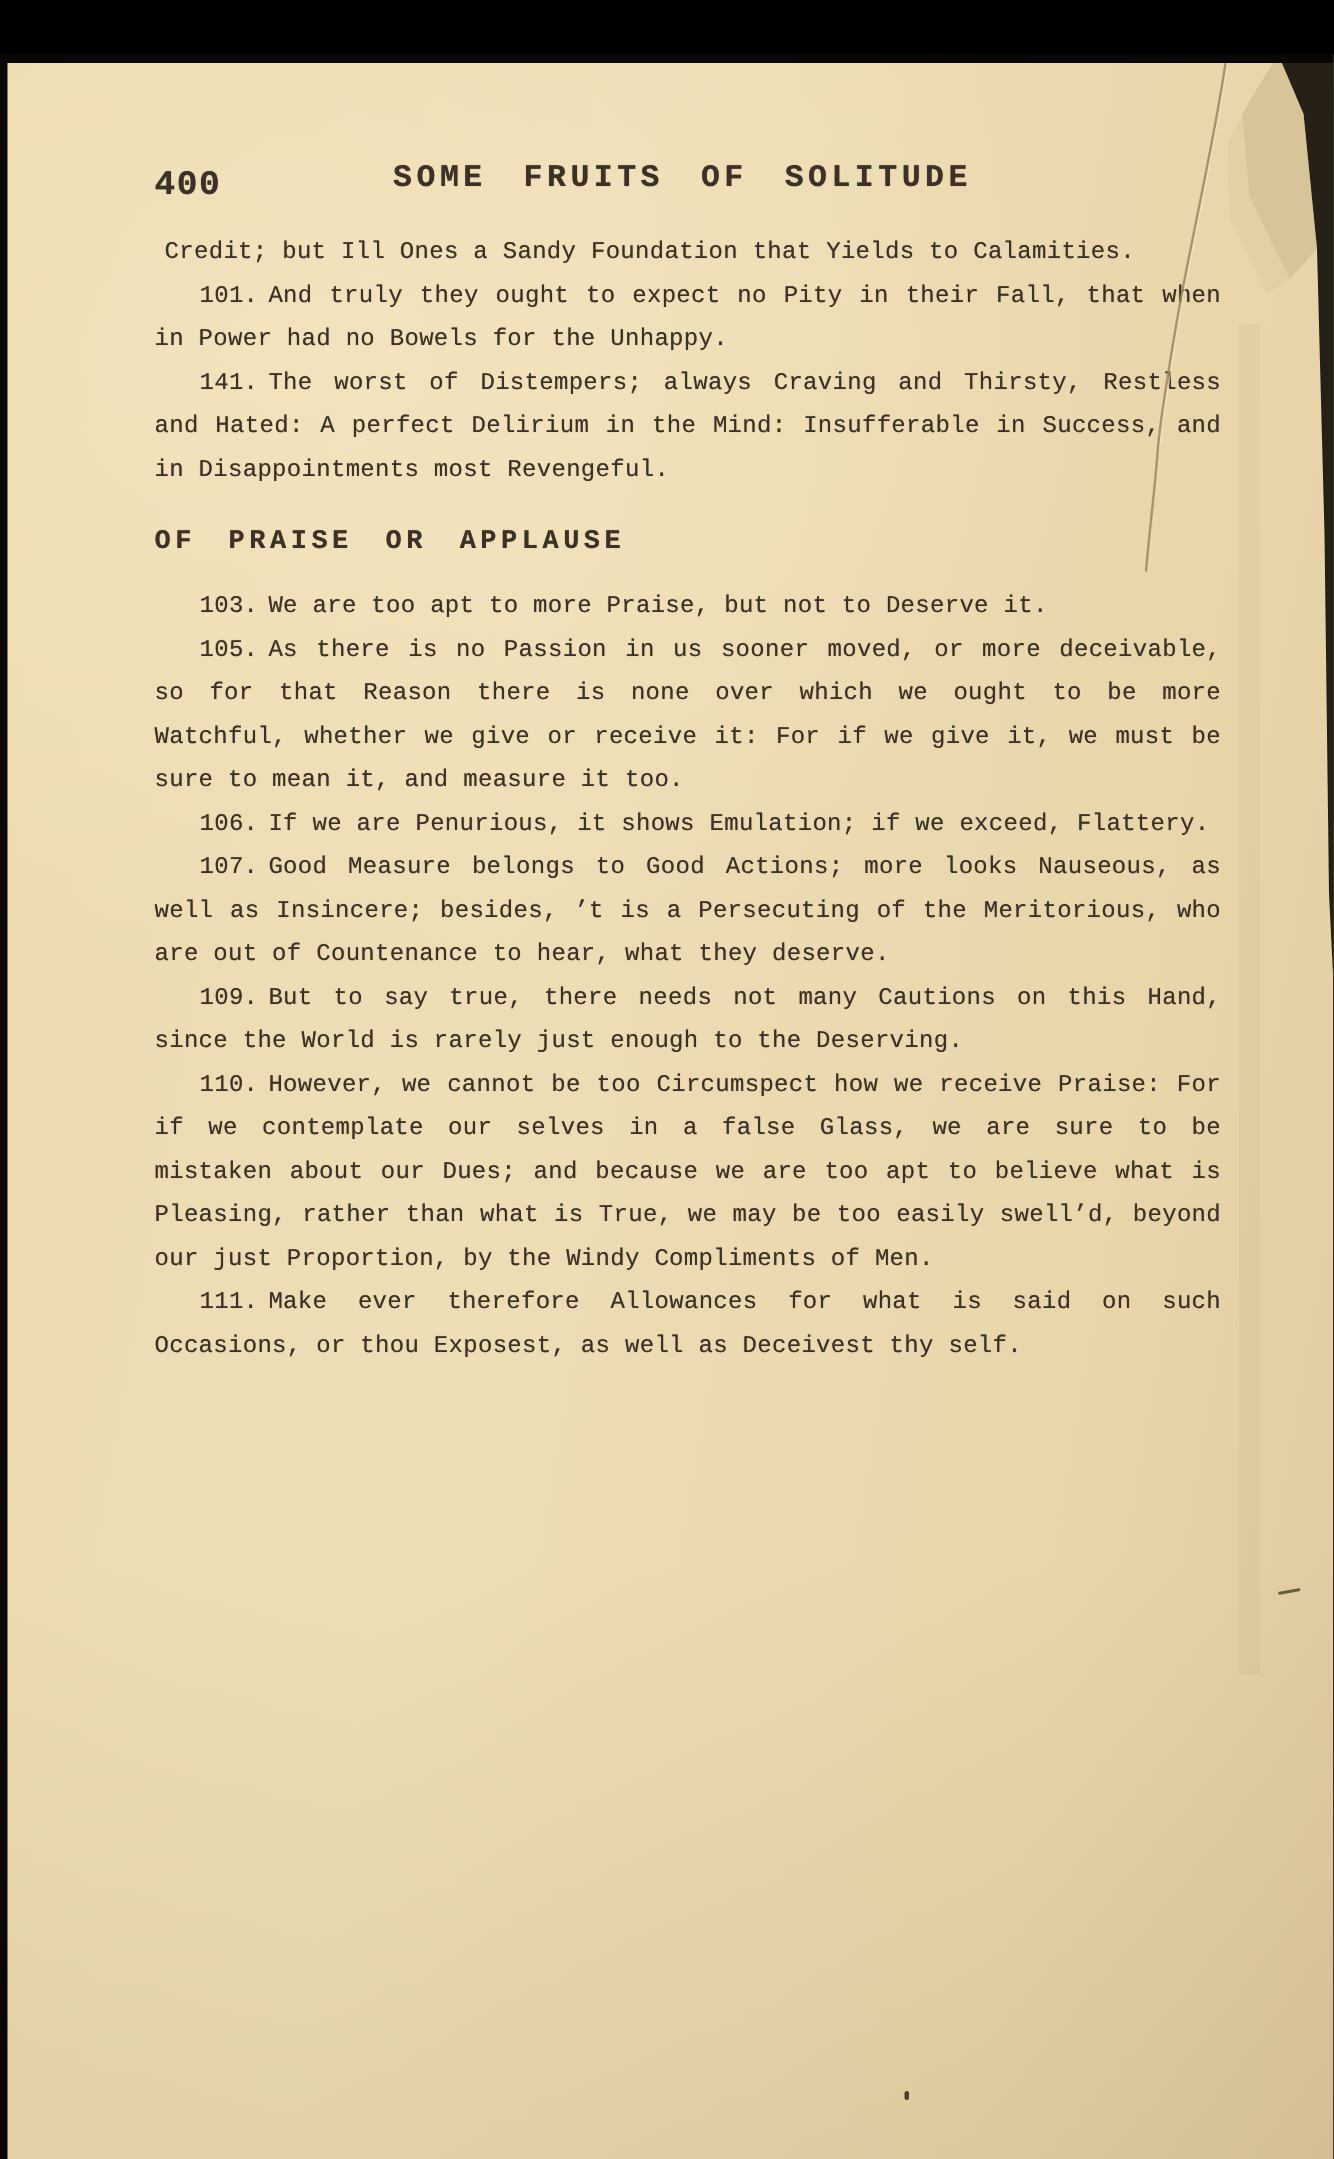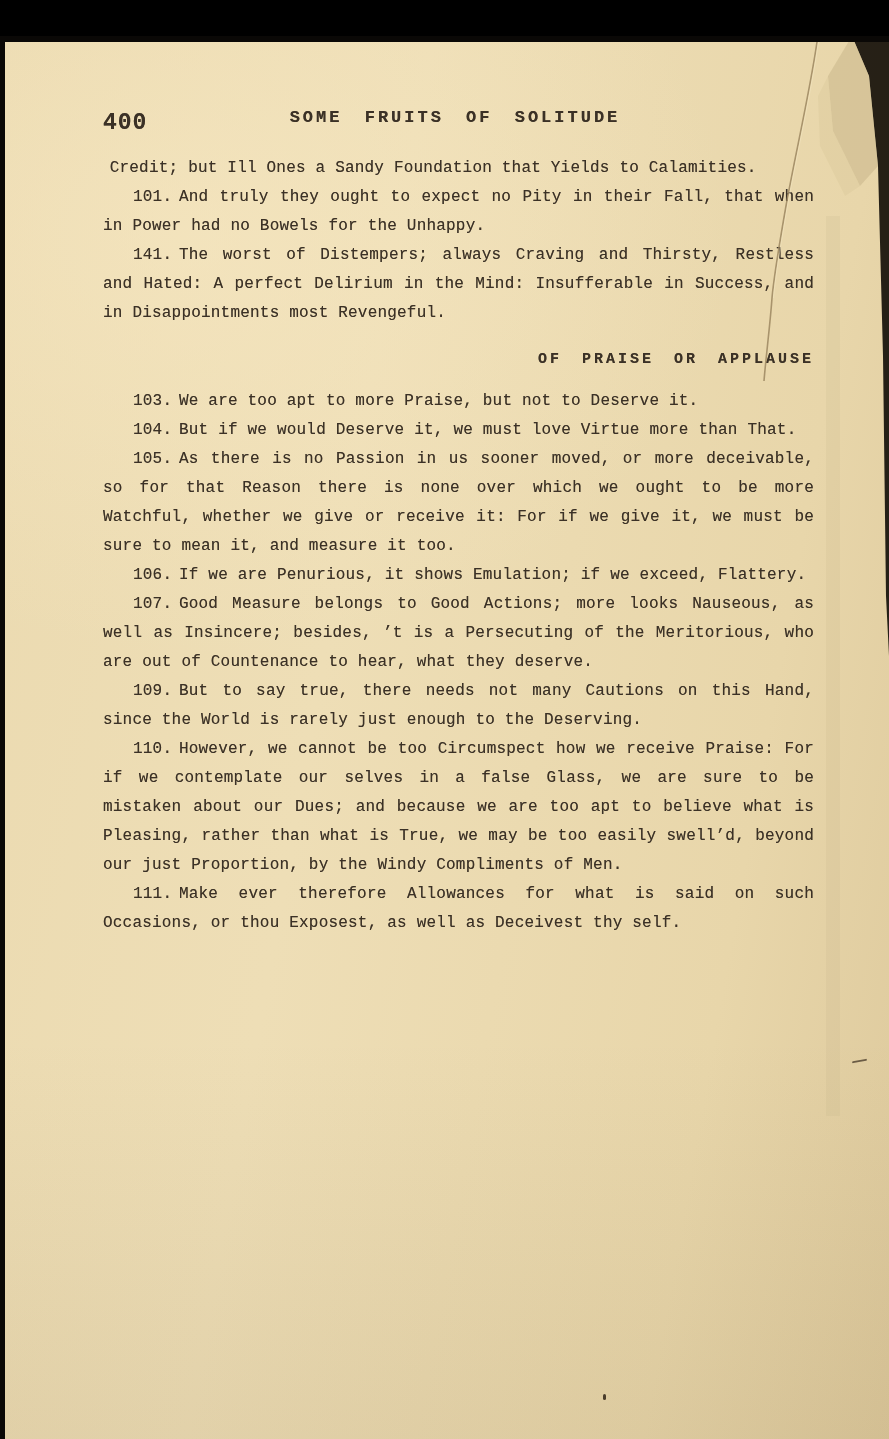--- a/index.html
+++ b/index.html
@@ -52,21 +52,21 @@
     position: absolute; top: 72px; left: 103px; right: 82px; height: 30px;
     z-index: 2;
   }
   .page-number {
     position: absolute; left: 0; top: 2px;
     font-size: 23px; font-weight: 700; letter-spacing: 1px;
     text-shadow: 0 0 0.6px rgba(59,49,38,0.7);
   }
   .running-title {
     margin: 0; text-align: center;
-    font-size: 17px; font-weight: 700;
+    font-size: 21px; font-weight: 700;
     letter-spacing: 3px; word-spacing: 9px;
     text-shadow: 0 0 0.6px rgba(59,49,38,0.7);
   }
 
   
   .text-block {
     position: absolute; top: 118px; left: 103px; width: 711px; z-index: 2;
   }
   .text-block p {
     margin: 0;
@@ -75,22 +75,22 @@
     text-align: justify;
     letter-spacing: 0.2px;
     text-indent: 30px;
     text-shadow: 0 0 0.5px rgba(59,49,38,0.55);
   }
   .text-block p.no-indent { text-indent: 0; }
   .para-num { margin-right: 0.42em; }
 
   .section-heading {
     margin: 23px 0 19px 0;
-    text-align: right;
-    font-size: 15px; font-weight: 700;
+    text-align: left;
+    font-size: 18px; font-weight: 700;
     letter-spacing: 3px; word-spacing: 8px;
     text-shadow: 0 0 0.5px rgba(59,49,38,0.6);
   }
 </style>
 </head>
 <body>
 
 <div class="page">
 
   <div class="edge-top"></div>
@@ -123,21 +123,20 @@
     <p class="no-indent"><span class="para-num"></span><span>Credit; but Ill Ones a Sandy Foundation that Yields to Calamities.</span></p>
 
     <p><span class="para-num">101.</span><span>And truly they ought to expect no Pity in their Fall, that when in Power had no Bowels for the Unhappy.</span></p>
 
     <p><span class="para-num">141.</span><span>The worst of Distempers; always Craving and Thirsty, Restless and Hated: A perfect Delirium in the Mind: Insufferable in Success, and in Disappointments most Revengeful.</span></p>
 
     <h2 class="section-heading">OF PRAISE OR APPLAUSE</h2>
 
     <p><span class="para-num">103.</span><span>We are too apt to more Praise, but not to Deserve it.</span></p>
 
-    <p><span class="para-num">104.</span><span>But if we would Deserve it, we must love Virtue more than That.</span></p>
 
     <p><span class="para-num">105.</span><span>As there is no Passion in us sooner moved, or more deceivable, so for that Reason there is none over which we ought to be more Watchful, whether we give or receive it: For if we give it, we must be sure to mean it, and measure it too.</span></p>
 
     <p><span class="para-num">106.</span><span>If we are Penurious, it shows Emulation; if we exceed, Flattery.</span></p>
 
     <p><span class="para-num">107.</span><span>Good Measure belongs to Good Actions; more looks Nauseous, as well as Insincere; besides, ’t is a Persecuting of the Meritorious, who are out of Countenance to hear, what they deserve.</span></p>
 
 
     <p><span class="para-num">109.</span><span>But to say true, there needs not many Cautions on this Hand, since the World is rarely just enough to the Deserving.</span></p>
 

